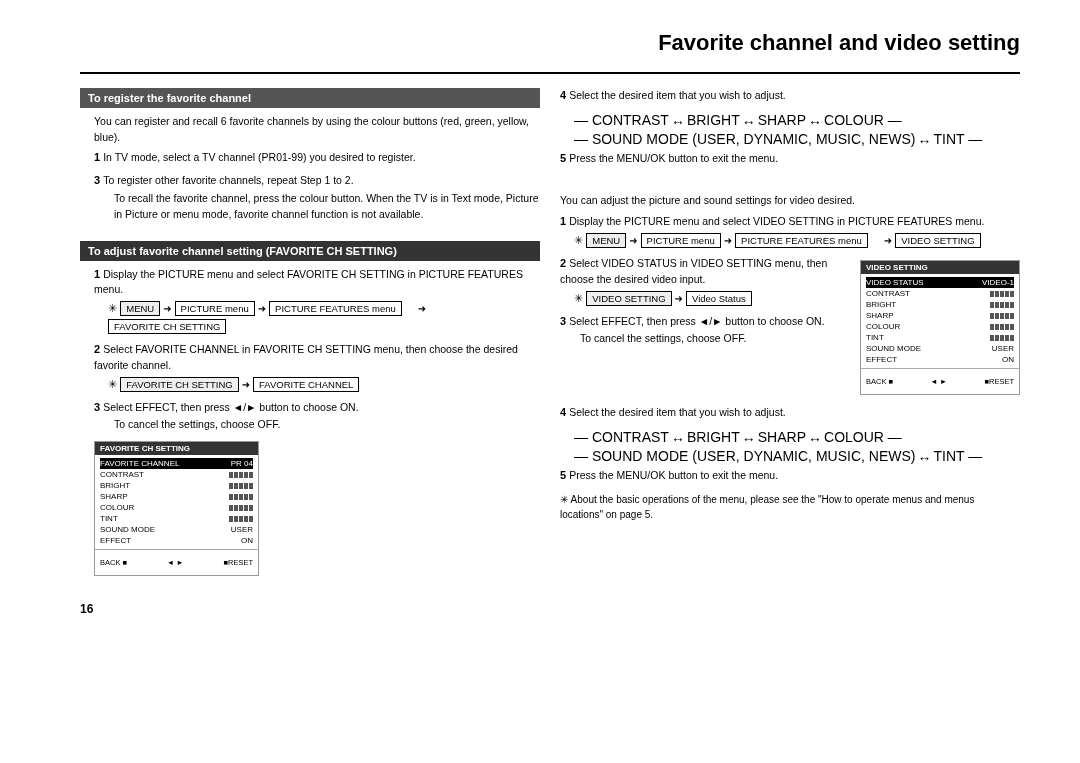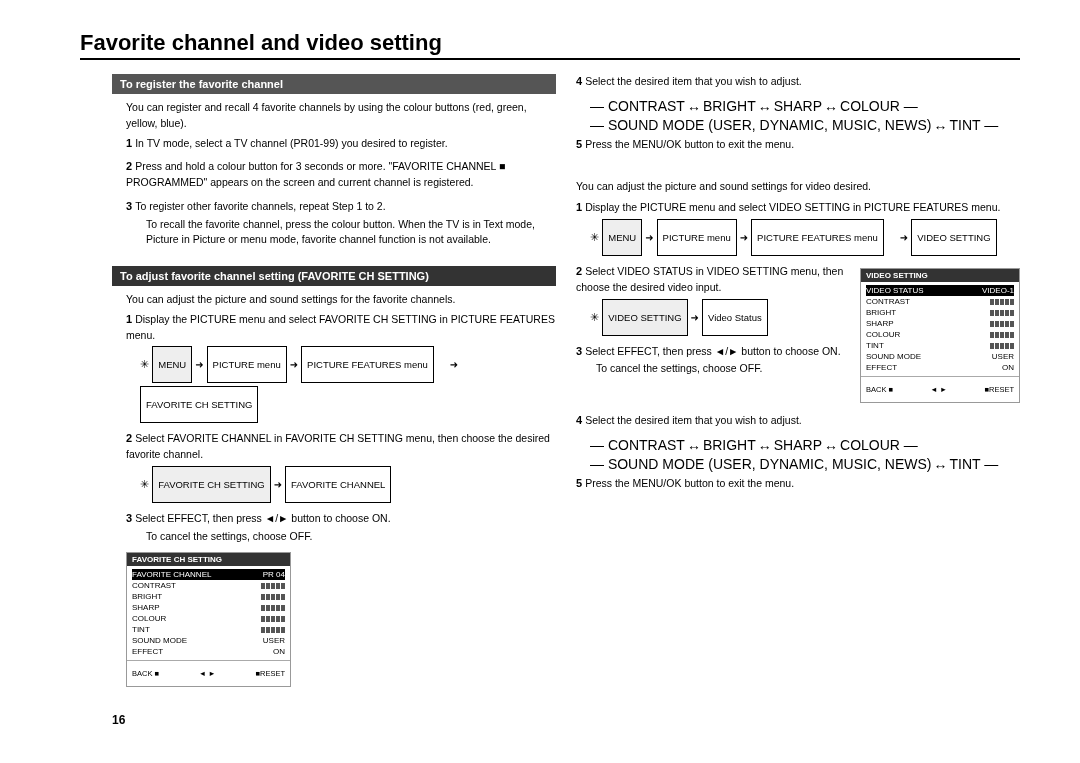--- a/index.html
+++ b/index.html
@@ -10,29 +10,29 @@
       color: #000;
       width: 1080px;
       min-height: 763px;
       padding: 30px 60px 30px 80px;
     }
 
     h1 {
       font-size: 22px;
       font-weight: bold;
       border-bottom: 2px solid #000;
-      padding-bottom: 2px;
+      padding-bottom: 16px;
       margin-bottom: 14px;
+      text-align: right;
     }
 
     .two-col {
       display: grid;
       grid-template-columns: 1fr 1fr;
       gap: 20px;
-      margin-left: 32px;
     }
 
     .left-col, .right-col {
       display: flex;
       flex-direction: column;
       gap: 10px;
     }
 
     .section-header {
       background: #555;
@@ -70,21 +70,21 @@
     .nav-path {
       display: flex;
       align-items: center;
       gap: 3px;
       margin: 3px 0 3px 14px;
       flex-wrap: wrap;
     }
 
     .nav-box {
       border: 1px solid #000;
-      padding: 12px 5px;
+      padding: 1px 5px;
       font-size: 9.5px;
       background: #fff;
     }
 
     .nav-box.filled {
       background: #eee;
     }
 
     .nav-arrow {
       font-size: 10px;
@@ -183,44 +183,39 @@
 <body>
 
 <h1>Favorite channel and video setting</h1>
 
 <div class="two-col">
 
   <div class="left-col">
 
     <div>
       <div class="section-header">To register the favorite channel</div>
-      <p class="indent">You can register and recall 4 favorite channels by using the colour buttons (red, green, yellow, blue).</p>
+      <p class="indent">You can register and recall 6 favorite channels by using the colour buttons (red, green, yellow, blue).</p>
 
       <div class="step indent">
         <span class="step-num">1</span>
         <span class="step-text">In TV mode, select a TV channel (PR01-99) you desired to register.</span>
       </div>
 
-      <div class="step indent">
-        <span class="step-num">2</span>
-        <span class="step-text">Press and hold a colour button for 3 seconds or more. "FAVORITE CHANNEL ■ PROGRAMMED" appears on the screen and current channel is registered.</span>
-      </div>
 
       <div class="step indent">
         <span class="step-num">3</span>
         <span class="step-text">To register other favorite channels, repeat Step 1 to 2.</span>
         <div class="sub-indent" style="margin-top:2px;">
           <span class="step-text">To recall the favorite channel, press the colour button. When the TV is in Text mode, Picture in Picture or menu mode, favorite channel function is not available.</span>
         </div>
       </div>
     </div>
 
     <div>
       <div class="section-header dark">To adjust favorite channel setting (FAVORITE CH SETTING)</div>
-      <p class="indent">You can adjust the picture and sound settings for the favorite channels.</p>
 
       <div class="step indent">
         <span class="step-num">1</span>
         <span class="step-text"> Display the PICTURE menu and select FAVORITE CH SETTING in PICTURE FEATURES menu.</span>
         <div class="nav-path">
           <span>✳</span>
           <span class="nav-box filled">MENU</span>
           <span class="nav-arrow">➜</span>
           <span class="nav-box">PICTURE menu</span>
           <span class="nav-arrow">➜</span>
@@ -487,16 +482,17 @@
         <span>— SOUND MODE (USER, DYNAMIC, MUSIC, NEWS)</span>
         <span>↔</span>
         <span>TINT —</span>
       </div>
 
       <div class="step" style="margin-top:4px;">
         <span class="step-num">5</span>
         <span class="step-text"> Press the MENU/OK button to exit the menu.</span>
       </div>
 
+      <div class="footnote">✳ About the basic operations of the menu, please see the "How to operate menus and menus locations" on page 5.</div>
     </div>
 
   </div>
 </div>
 
 </body></html>

